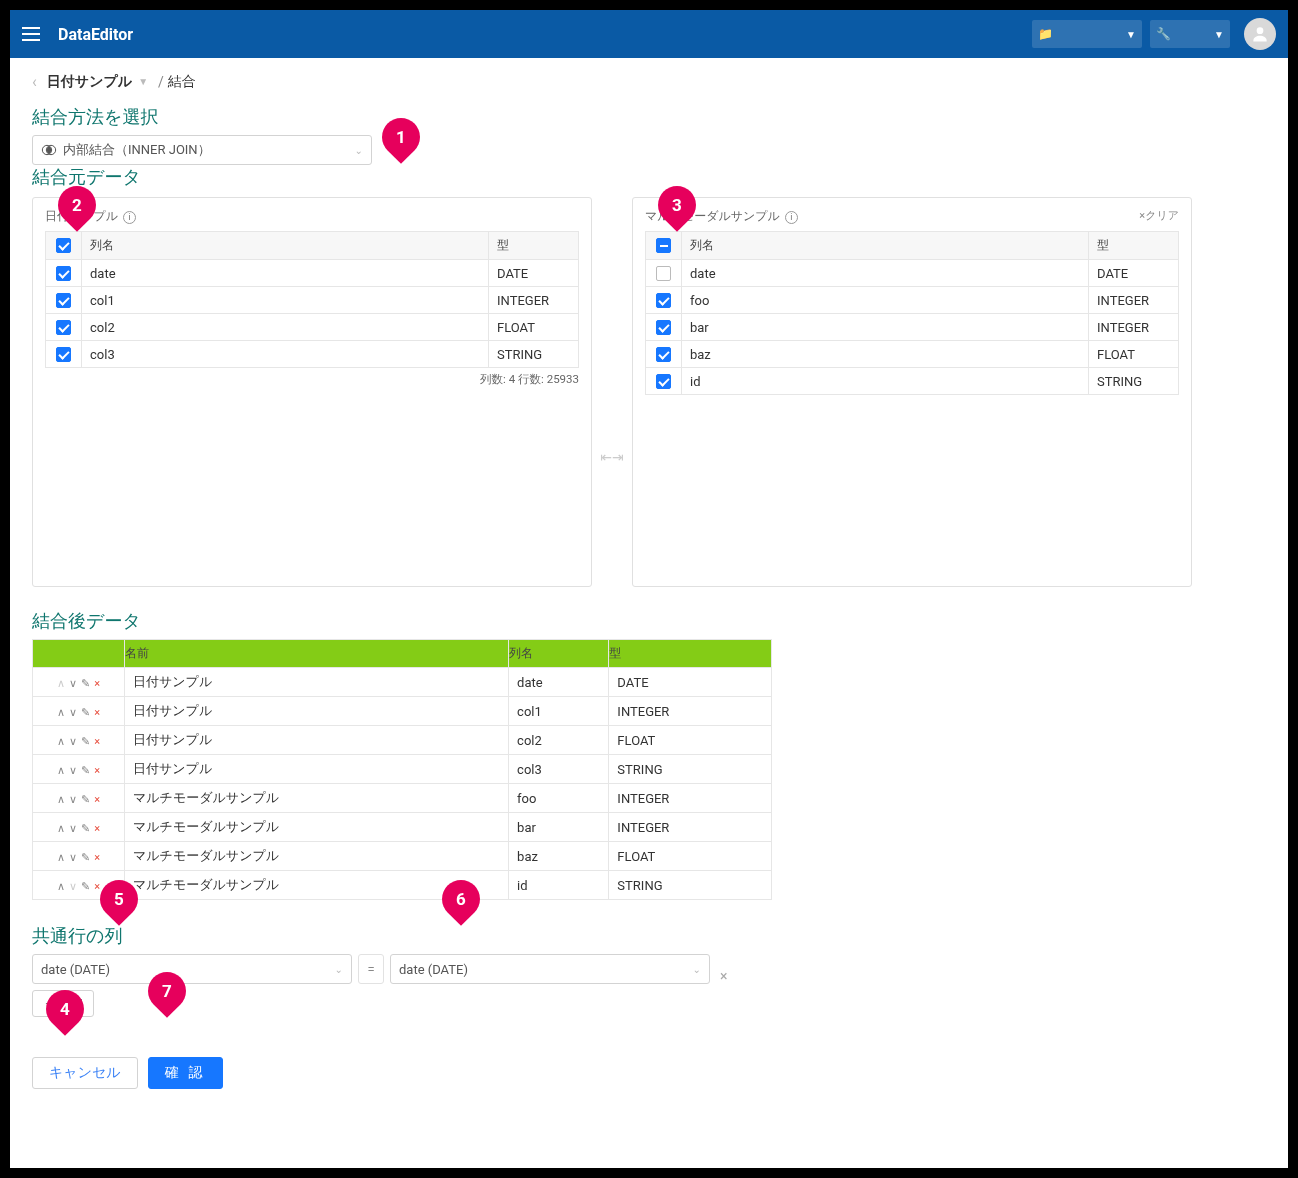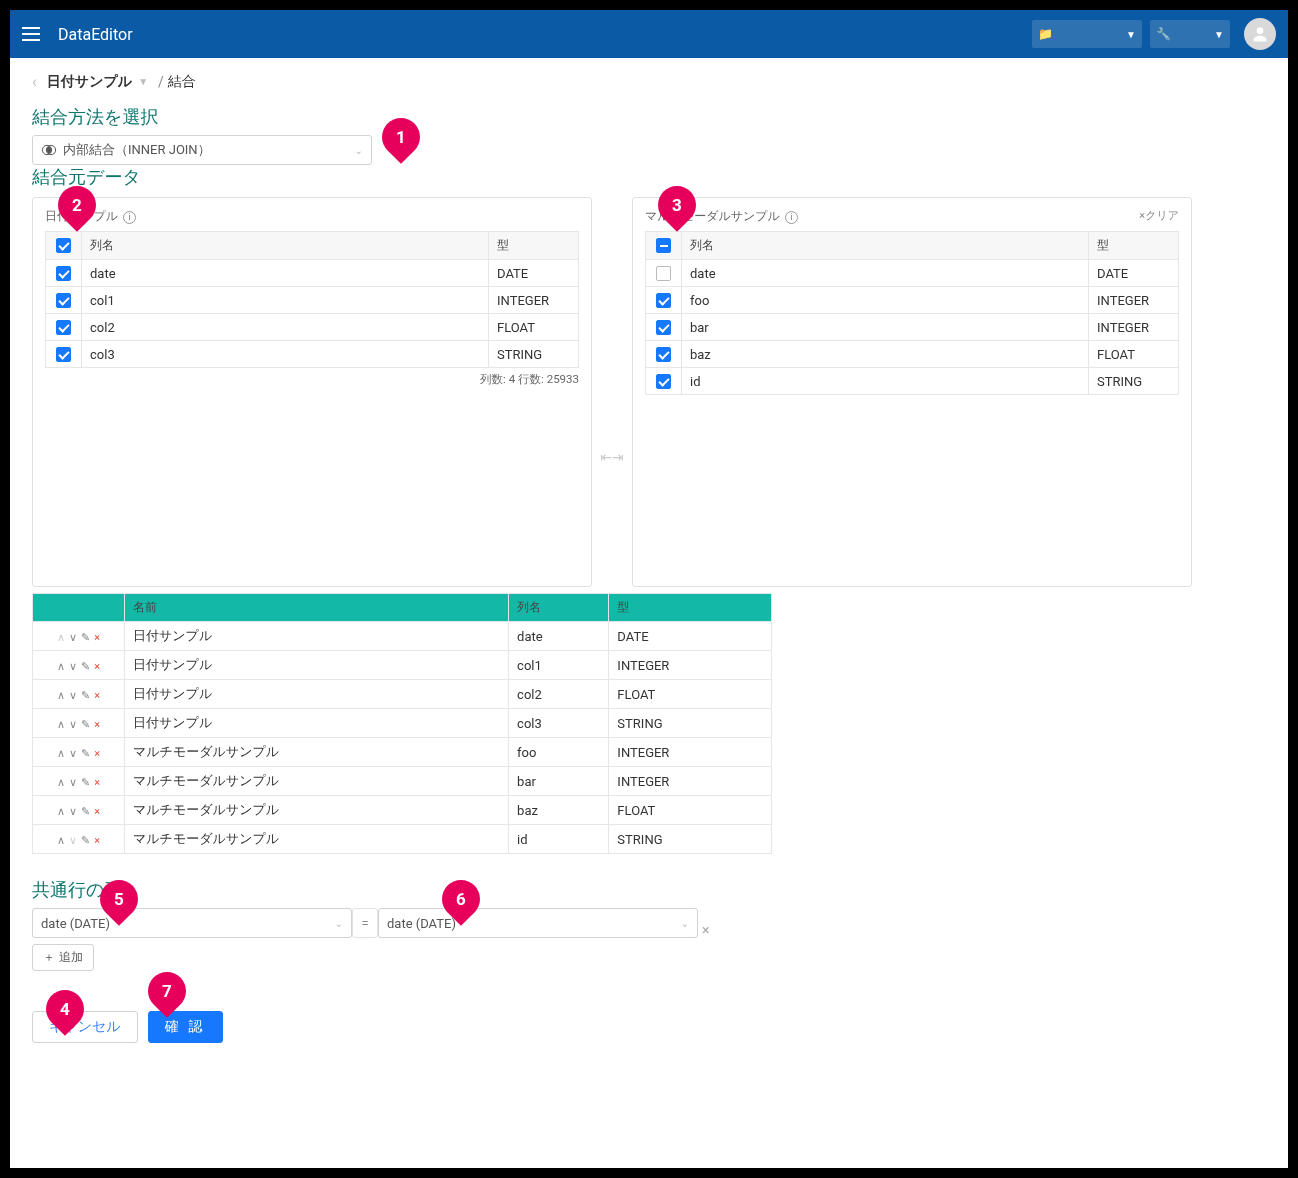--- a/index.html
+++ b/index.html
@@ -4,21 +4,21 @@
   <style>
     * { box-sizing: border-box; margin: 0; padding: 0; }
     body { font-family: -apple-system, "Segoe UI", Roboto, "Hiragino Kaku Gothic ProN", Meiryo, sans-serif; font-size: 13px; color: #333; background: #fff; }
     
     .frame { width: 1298px; height: 1178px; border: 10px solid #000; position: relative; overflow: hidden; }
     
     
     .topbar { background: #0a5aa5; color: #fff; height: 48px; display: flex; align-items: center; padding: 0 12px; }
     .hamburger { width: 24px; height: 24px; display: flex; flex-direction: column; justify-content: center; gap: 4px; cursor: pointer; }
     .hamburger span { height: 2px; background: #fff; width: 18px; }
-    .app-title { font-weight: 400; font-size: 16px; margin-left: 12px; }
+    .app-title { font-weight: 700; font-size: 16px; margin-left: 12px; }
     .topbar-spacer { flex: 1; }
     .topbar-dropdown { background: rgba(255,255,255,0.15); height: 28px; min-width: 110px; border-radius: 2px; display:flex; align-items:center; padding:0 6px; margin-left:8px; font-size:12px; color:#fff; }
     .topbar-dropdown .caret { margin-left:auto; font-size:10px; }
     .avatar { width: 32px; height: 32px; border-radius: 50%; background: #d9d9d9; margin-left: 14px; display:flex; align-items:center; justify-content:center; }
     .avatar svg { width:20px; height:20px; fill:#fff; }
     
     .content { padding: 14px 22px 30px; }
     
     .breadcrumb { display:flex; align-items:center; font-size:14px; margin-bottom: 14px; }
     .breadcrumb .chev { color:#bbb; margin-right:10px; font-size:16px; }
@@ -50,30 +50,30 @@
     .cb.checked { background:#1677ff; border:1px solid #1677ff; }
     .cb.checked::after { content:""; width:4px; height:8px; border:solid #fff; border-width:0 2px 2px 0; transform:rotate(45deg); margin-top:-2px;}
     .cb.indeterminate { background:#1677ff; border:1px solid #1677ff; }
     .cb.indeterminate::after { content:""; width:8px; height:2px; background:#fff; }
     .cb.empty { border:1px solid #bbb; background:#fff; }
     
     .panel-footer { text-align:right; font-size:11.5px; color:#666; margin-top:4px; }
     
     .result-table { width: 740px; margin-top:6px; }
     table.resgrid { width:100%; border-collapse:collapse; font-size:13px;}
-    table.resgrid th { background:#14b8a6; border:1px solid #e6e6e6; padding:5px 8px; text-align:left; font-weight:500; color:#444; font-size:12px;}
+    table.resgrid th { background:#84cc16; border:1px solid #e6e6e6; padding:5px 0; text-align:left; font-weight:500; color:#444; font-size:12px;}
     table.resgrid td { border:1px solid #e6e6e6; padding:5px 8px; }
     .actions-cell { width:92px; white-space:nowrap; text-align:center; color:#888; }
     .actions-cell span { cursor:pointer; margin:0 2px; font-size:11px; }
     .actions-cell .del { color:#e74c3c; }
     .actions-cell .dim { color:#ccc; }
     
     .result-footer { text-align:right; font-size:11.5px; color:#666; margin-top:6px; width:740px; }
     
-    .key-row { display:flex; align-items:flex-end; gap:0; margin-top:6px; }
+    .key-row { display:flex; align-items:flex-end; gap:6px; margin-top:6px; }
     .key-row .select-box { width:320px; }
     .eq { border:1px solid #e2e2e2; width:26px; height:30px; display:flex; align-items:center; justify-content:center; color:#888; border-radius:3px;}
     .remove-key { color:#aaa; cursor:pointer; font-size:14px; padding:0 4px; }
     
     .add-btn { border:1px solid #d3d3d3; background:#fff; border-radius:3px; padding:4px 10px; font-size:12px; margin-top:6px; cursor:pointer; display:inline-flex; align-items:center; gap:4px; color:#555; }
     
     .footer-buttons { margin-top:40px; display:flex; gap:10px; }
     .btn { border-radius:3px; padding:6px 16px; font-size:14px; cursor:pointer; }
     .btn-cancel { border:1px solid #d3d3d3; background:#fff; color:#3b82f6; }
     .btn-primary { border:1px solid #1677ff; background:#1677ff; color:#fff; letter-spacing:3px; }
@@ -213,20 +213,21 @@
                 <td class="chk"><span class="cb checked"></span></td>
                 <td>id</td>
                 <td>STRING</td>
               </tr>
             </tbody>
         </table>
       </div>
     </div>
 
     
+    <div class="section-label" style="margin-top:22px">結合後データ</div>
     <div class="result-table">
       <table class="resgrid">
         <thead>
             <tr>
           <th style="width:92px"></th>
           <th>名前</th>
           <th>列名</th>
           <th>型</th>
         </tr>
           </thead>

